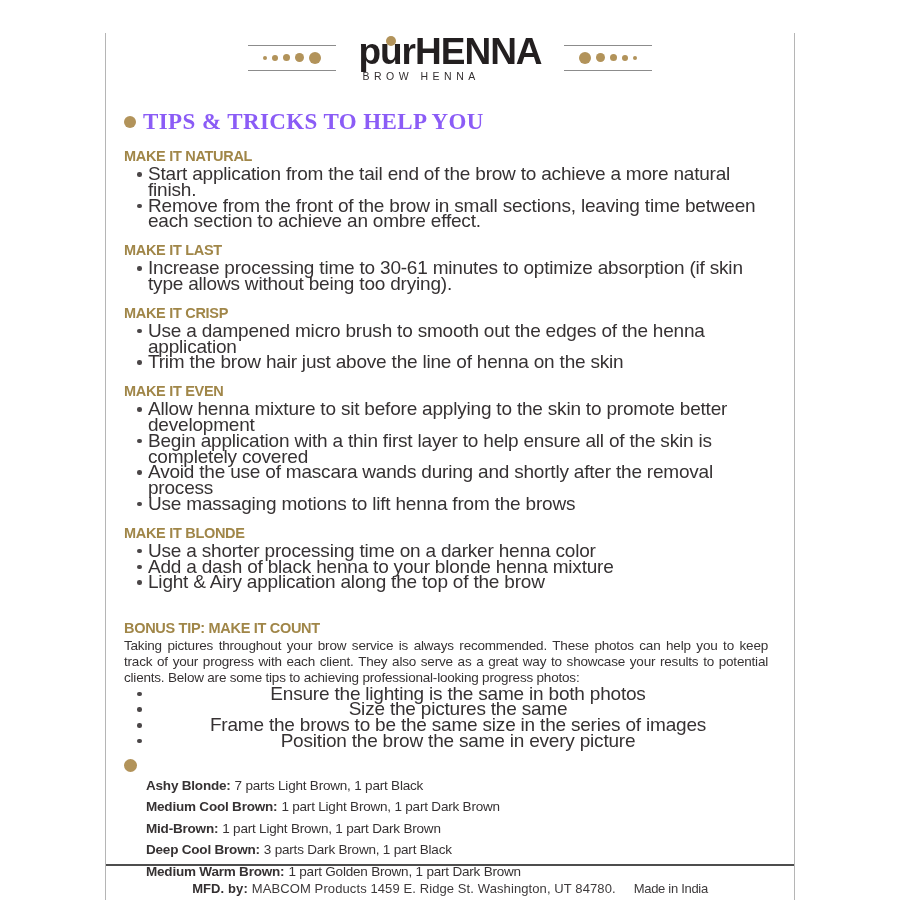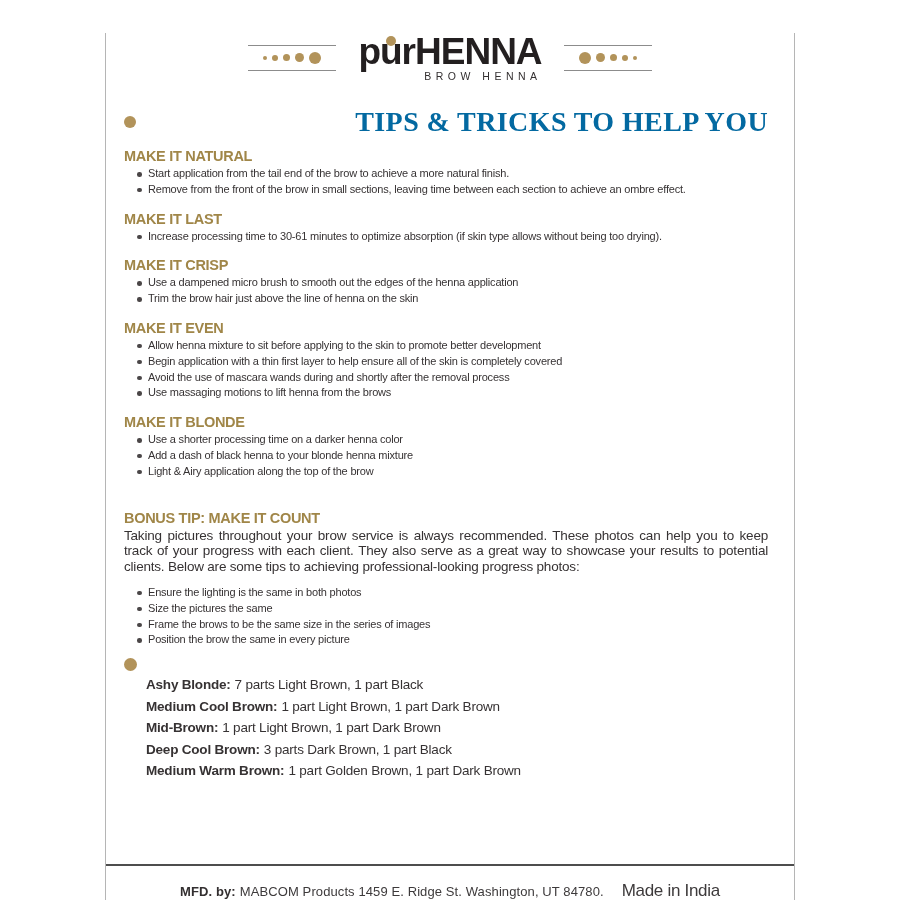--- a/index.html
+++ b/index.html
@@ -24,79 +24,79 @@
   
   .header{
     margin-top:33px;display:flex;justify-content:center;align-items:center;gap:22px;
   }
   .deco{width:88px;}
   .deco .rule{height:1px;background:#8c8c8c;}
   .deco .dots{display:flex;align-items:center;justify-content:center;gap:5px;margin:6px 0;height:12px;}
   .deco .dot{border-radius:50%;background:var(--gold);}
   .d4{width:4px;height:4px;}.d6{width:6px;height:6px;}.d7{width:7px;height:7px;}
   .d9{width:9px;height:9px;}.d12{width:12px;height:12px;}
-  .logo{text-align:right;position:relative;}
+  .logo{text-align:left;position:relative;}
   .wordmark{
     font-size:37px;font-weight:700;letter-spacing:-1px;color:var(--ink);
     line-height:38px;display:inline-block;position:relative;
   }
   .u-dot{
     position:absolute;left:28px;top:3px;width:10px;height:10px;border-radius:50%;
     background:var(--gold);
   }
   .tagline{
     font-size:10.5px;letter-spacing:4.5px;color:#332f30;padding-left:4px;margin-top:-1px;
   }
   
   .content{padding:0 26px 0 18px;}
   .page-title{
     display:flex;align-items:center;margin-top:26px;
-    font-family:"Liberation Serif",serif;font-weight:700;font-size:28px;
-    letter-spacing:0.4px;color:#0369a1;line-height:27px;justify-content:space-between;
+    font-family:"Liberation Serif",serif;font-weight:700;font-size:23px;
+    letter-spacing:0.4px;color:#8b5cf6;line-height:27px;
   }
   .title-dot{width:12px;height:12px;border-radius:50%;background:var(--gold);margin-right:7px;flex:none;}
   h3.sec{
     margin:13px 0 1px 0;font-size:14.5px;font-weight:700;letter-spacing:-0.3px;
     color:var(--heading-gold);line-height:17px;
   }
   h3.bonus-gap{margin-top:30px;}
   ul.tips{list-style:none;margin:0;padding:0 0 0 12px;}
   ul.tips li{
-    position:relative;padding-left:12px;font-size:11px;letter-spacing:-0.2px;
+    position:relative;padding-left:12px;font-size:19px;letter-spacing:-0.2px;
     line-height:15.8px;color:var(--body);
   }
   ul.tips li::before{
     content:"";position:absolute;left:1px;top:6px;width:4.5px;height:4.5px;border-radius:50%;
     background:#4a4647;
   }
   .bonus-par{
     margin:1px 0 0 0;font-size:13.5px;letter-spacing:-0.2px;line-height:15.8px;
     color:var(--body);text-align:justify;
   }
-  ul.photo-tips{margin-top:10px;}
+  ul.photo-tips{margin-top:0;text-align:center;}
   
   .combo-title{
     display:flex;align-items:center;margin-top:10px;
     font-family:"Liberation Serif",serif;font-weight:700;font-size:21.5px;
     letter-spacing:0.4px;color:#2d292a;line-height:28px;
   }
   .combo-title .title-dot{width:13px;height:13px;margin-right:7px;}
   .combos{margin:3px 0 0 22px;}
   .combo{font-size:13.5px;letter-spacing:-0.2px;line-height:21.5px;color:var(--body);}
   .combo .lbl{font-weight:700;}
   .combo .rcp{margin-left:4px;}
   
   .footer{
     position:absolute;left:0;right:0;bottom:0;height:66px;
     border-top:2px solid #4d4d4d;text-align:center;padding-top:15px;
   }
   .footer .line{font-size:13px;color:#3d3a3b;letter-spacing:0.1px;}
   .footer .mfd{font-weight:700;color:#332f30;}
   .footer .addr{margin-left:4px;}
-  .footer .made{margin-left:18px;font-size:17px;letter-spacing:-0.3px;}
+  .footer .made{margin-left:18px;font-size:13px;letter-spacing:-0.3px;}
 </style>
 </head>
 <body>
 
 <div class="sheet">
 
   <div class="header">
     <div class="deco">
       <div class="rule"></div>
       <div class="dots">

